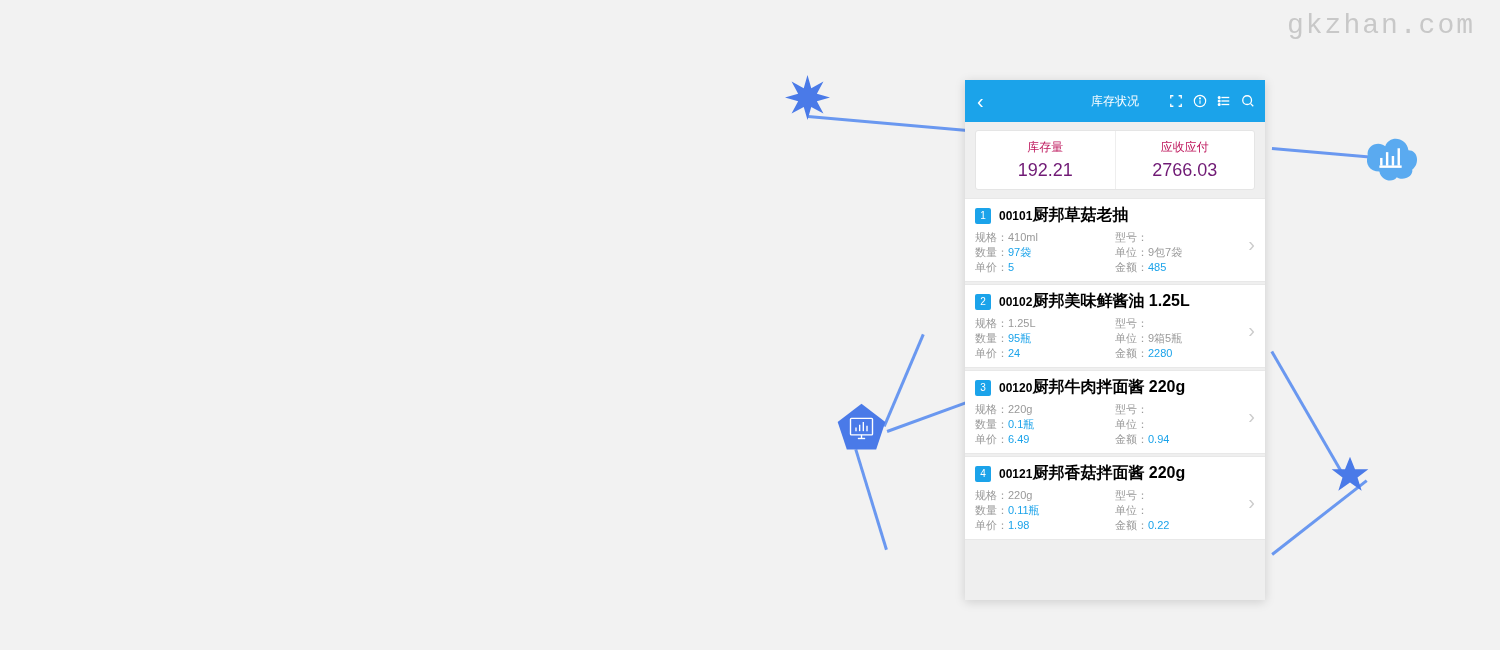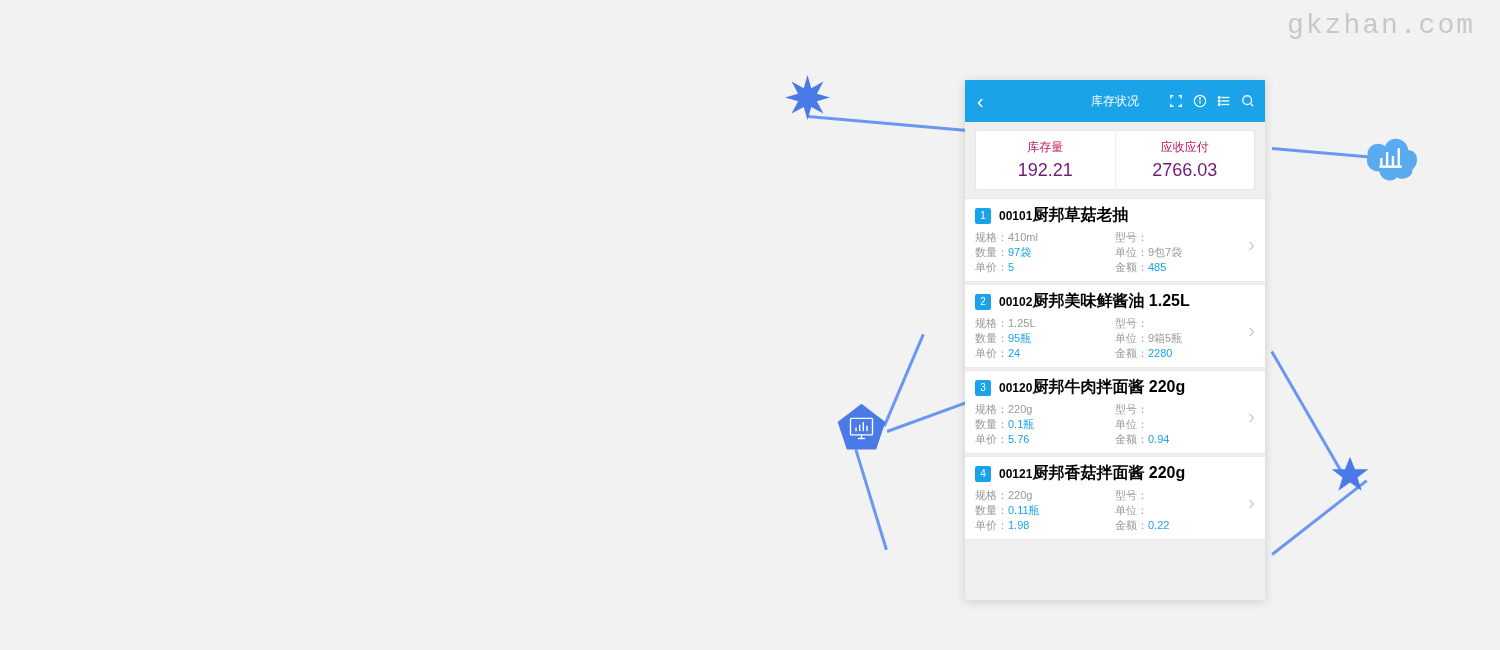--- a/index.html
+++ b/index.html
@@ -277,21 +277,21 @@
     <div class="item-header">
       <span class="item-num">3</span>
       <span class="item-code">00120</span>
       <span class="item-name">厨邦牛肉拌面酱 220g</span>
     </div>
     <div class="item-body">
       <span>规格：<span>220g</span></span>
       <span>型号：<span></span></span>
       <span>数量：<span class="val">0.1瓶</span></span>
       <span>单位：<span></span></span>
-      <span>单价：<span class="val">5.76</span></span>
+      <span>单价：<span class="val">6.49</span></span>
       <span>金额：<span class="val">0.94</span></span>
     </div>
     <span class="chev">›</span>
   </div>
       <div class="item">
     <div class="item-header">
       <span class="item-num">4</span>
       <span class="item-code">00121</span>
       <span class="item-name">厨邦香菇拌面酱 220g</span>
     </div>

